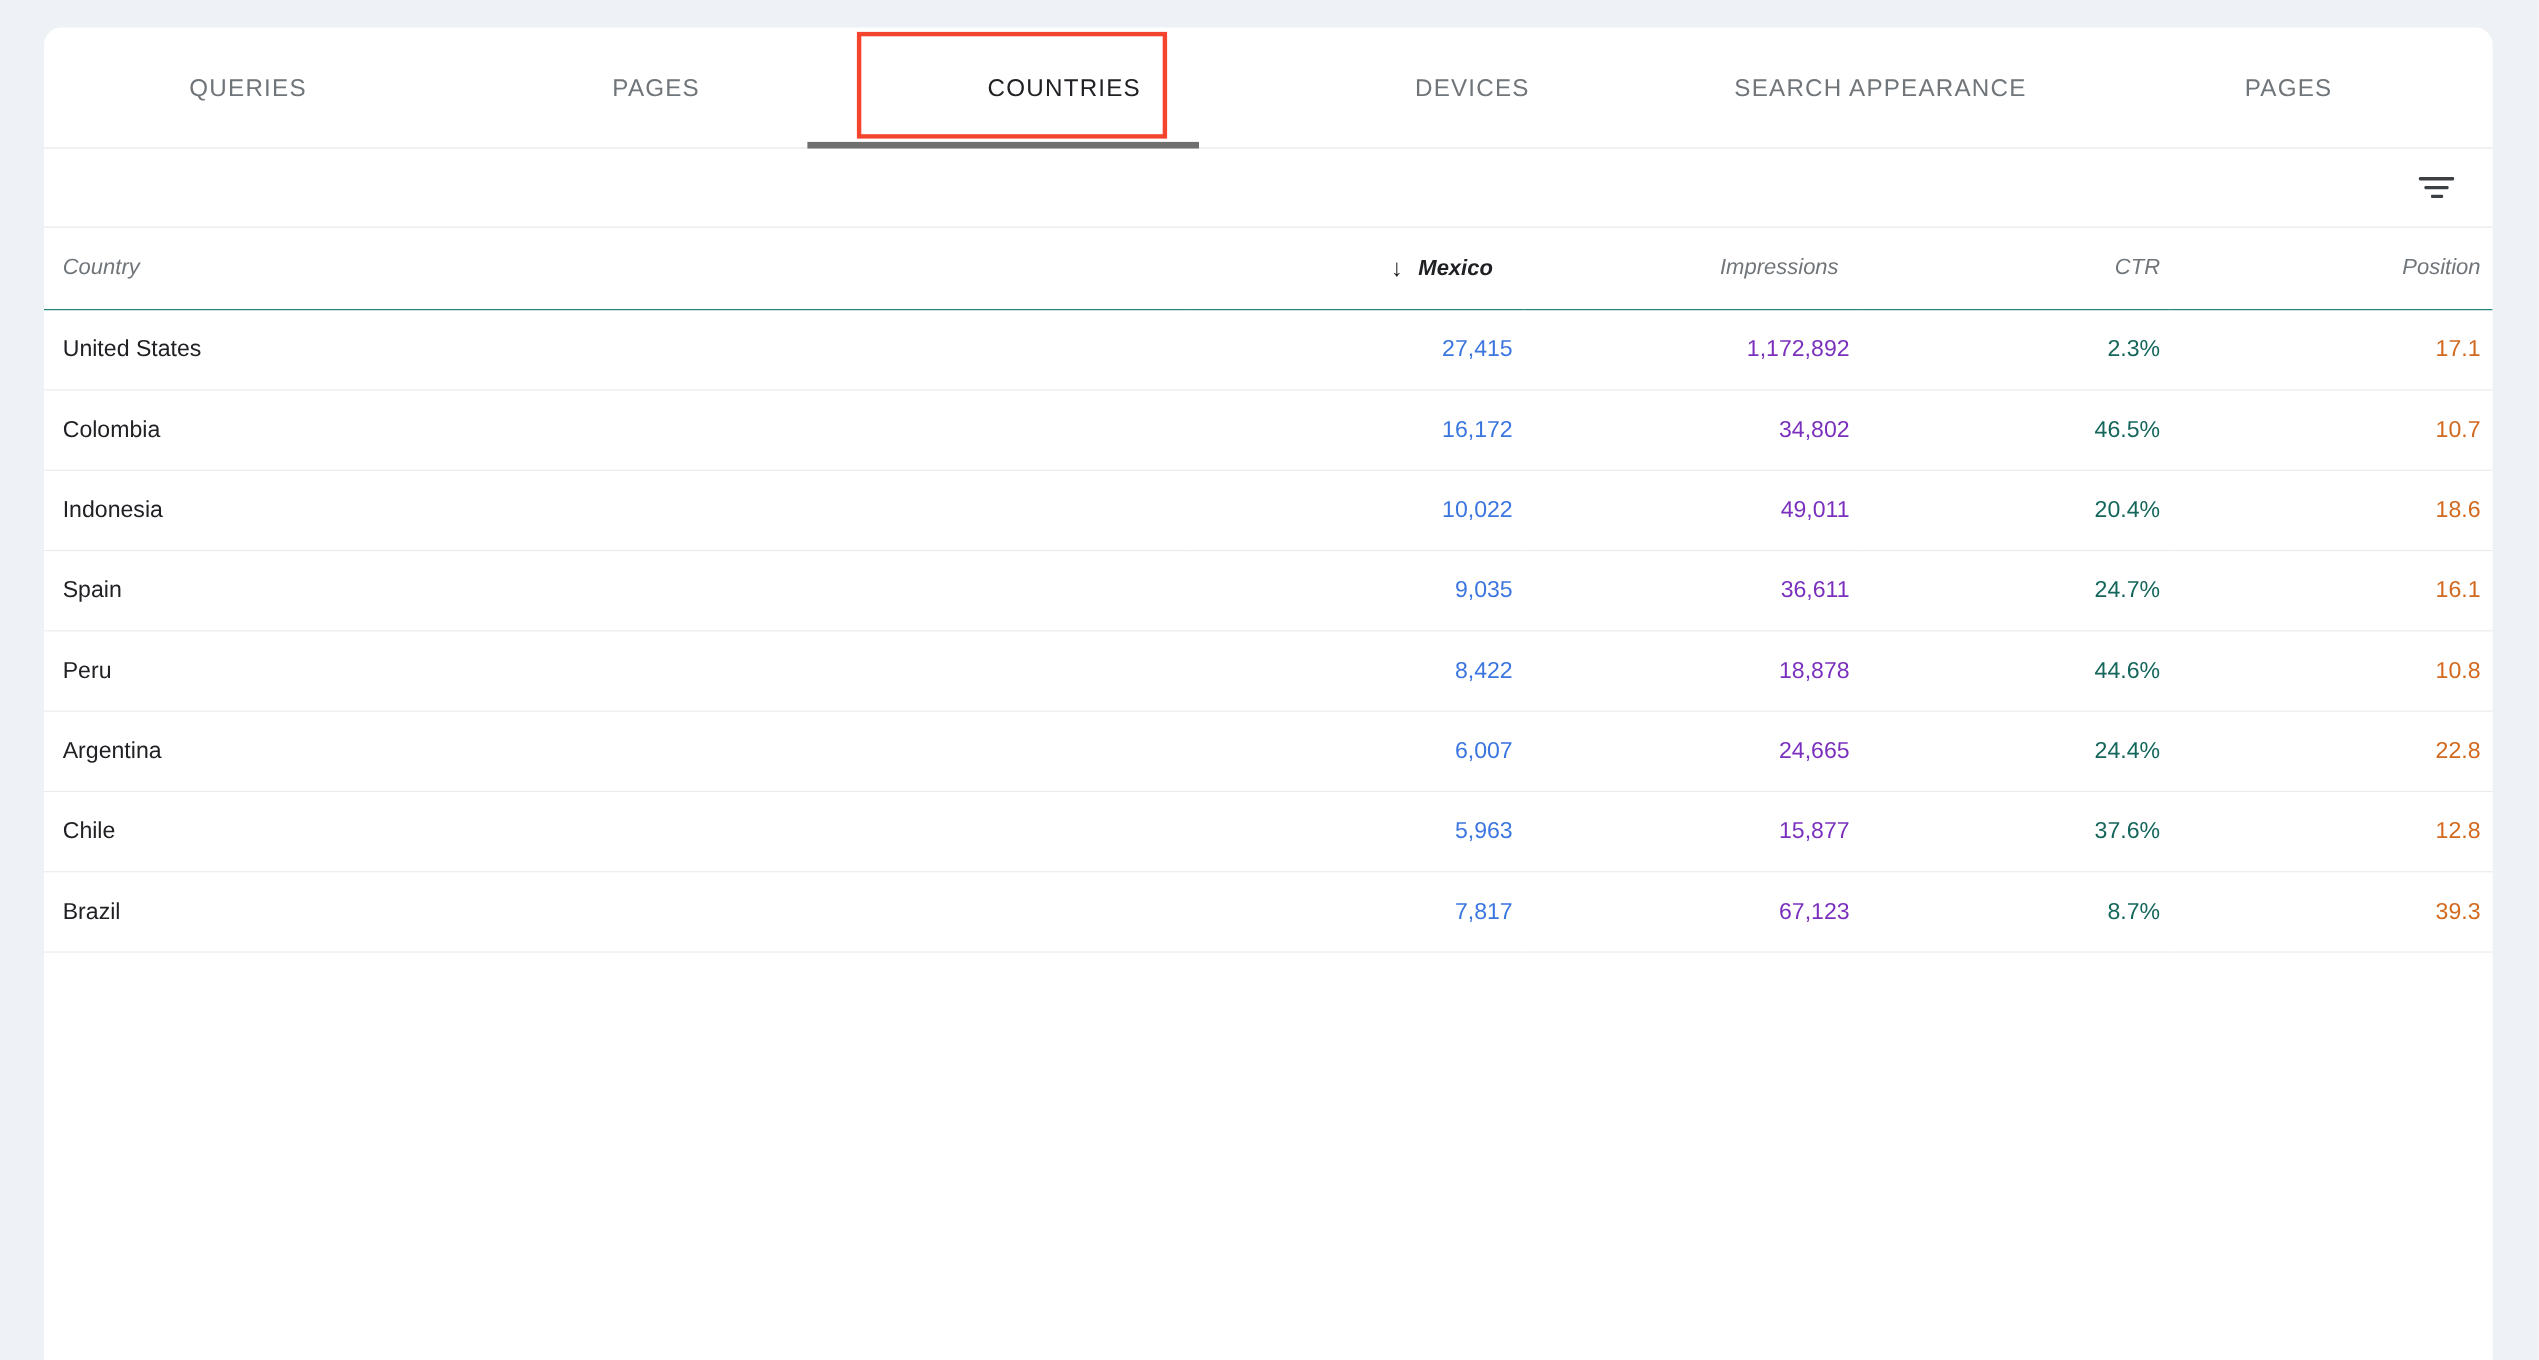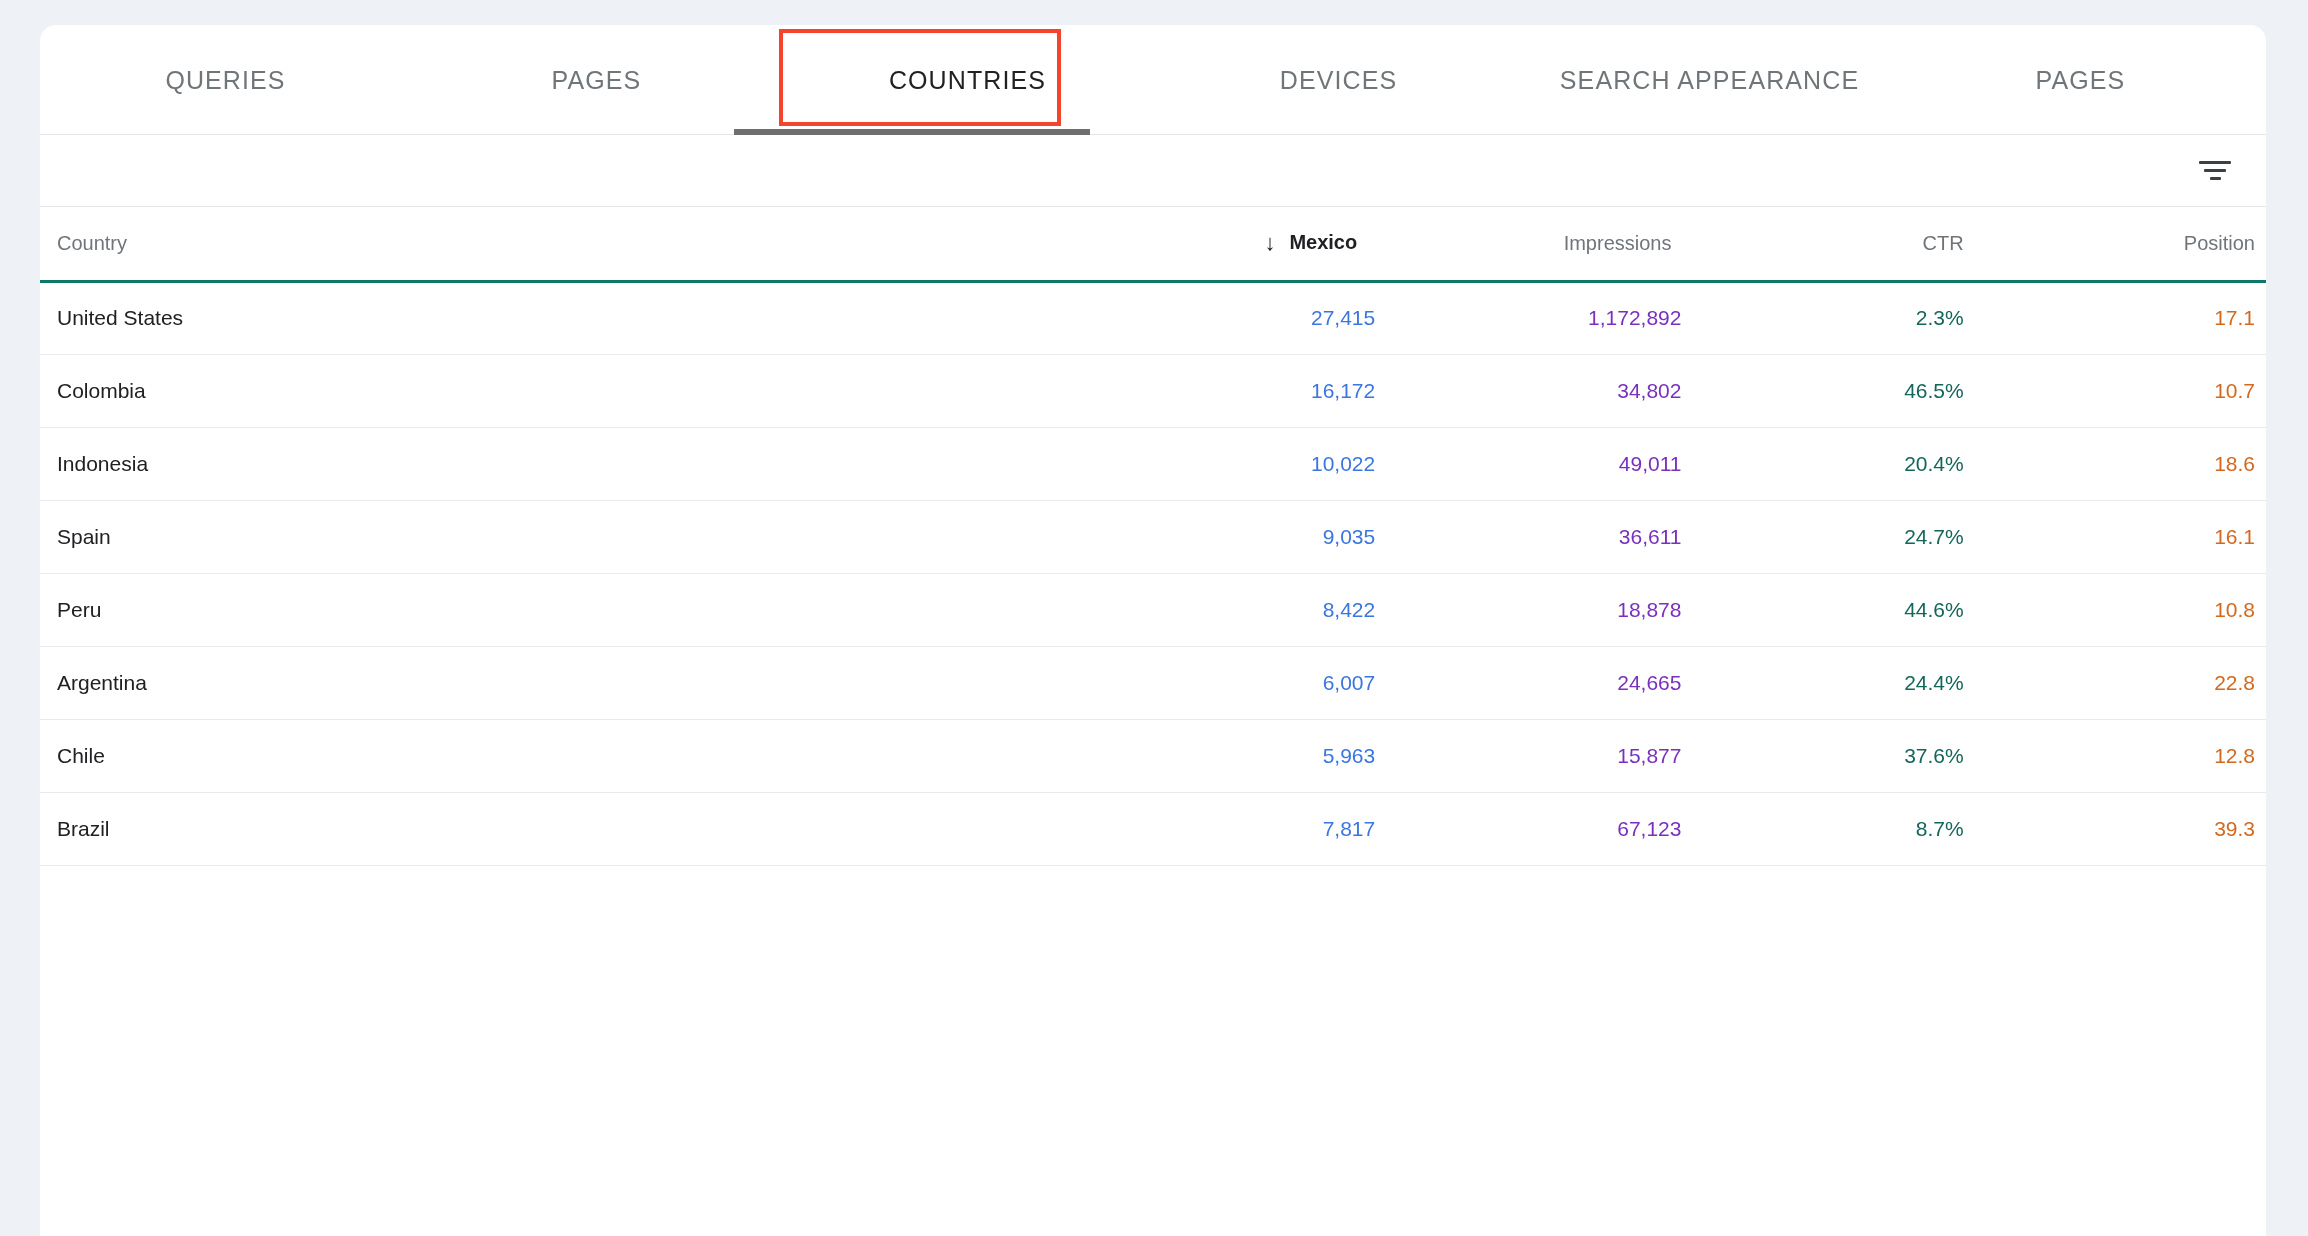--- a/index.html
+++ b/index.html
@@ -33,21 +33,21 @@
     position: relative;
     height: 110px;
     border-bottom: 1px solid #e4e6ea;
     display: flex;
     align-items: center;
   }
 
   .tab {
     flex: 1 1 0;
     text-align: center;
-    font-size: 25px;
+    font-size: 22px;
     letter-spacing: 1.1px;
     color: #70757a;
     font-weight: 400;
     height: 110px;
     line-height: 110px;
     cursor: pointer;
     user-select: none;
     white-space: nowrap;
   }
   .tab.active {
@@ -116,23 +116,24 @@
   col.c-clicks  { width: 306px; }
   col.c-impr    { width: 306px; }
   col.c-ctr     { width: 280px; }
   col.c-pos     { width: 294px; }
 
   thead th {
     height: 74px;
     font-size: 20px;
     font-weight: 400;
     color: #70757a;
-    border-bottom: 3px solid #0f766e;
+    border-bottom: 1px solid #0f766e;
     vertical-align: middle;
     padding: 0;
+    font-style: italic;
   }
   th.h-country {
     text-align: left;
     padding-left: 17px;
   }
   th.h-num {
     text-align: right;
     padding-right: 10px;
   }
   th.h-sorted {

